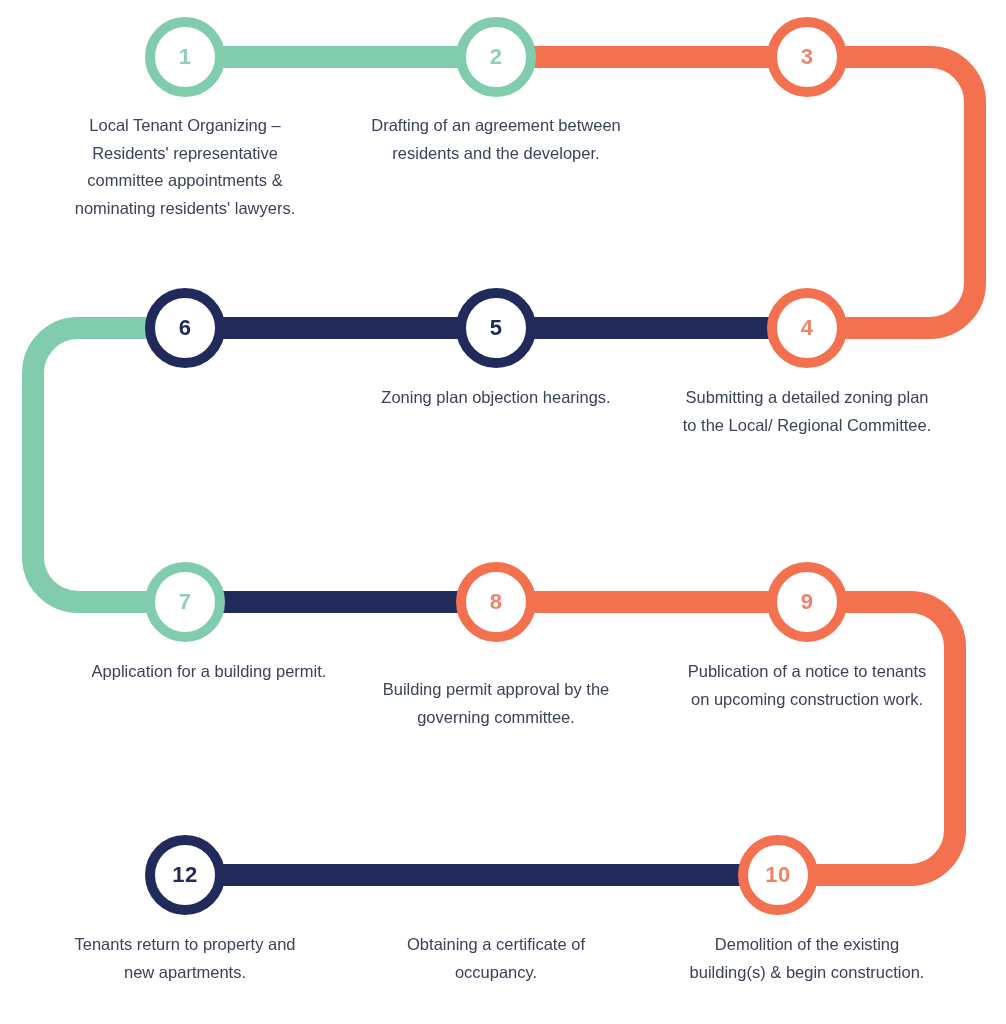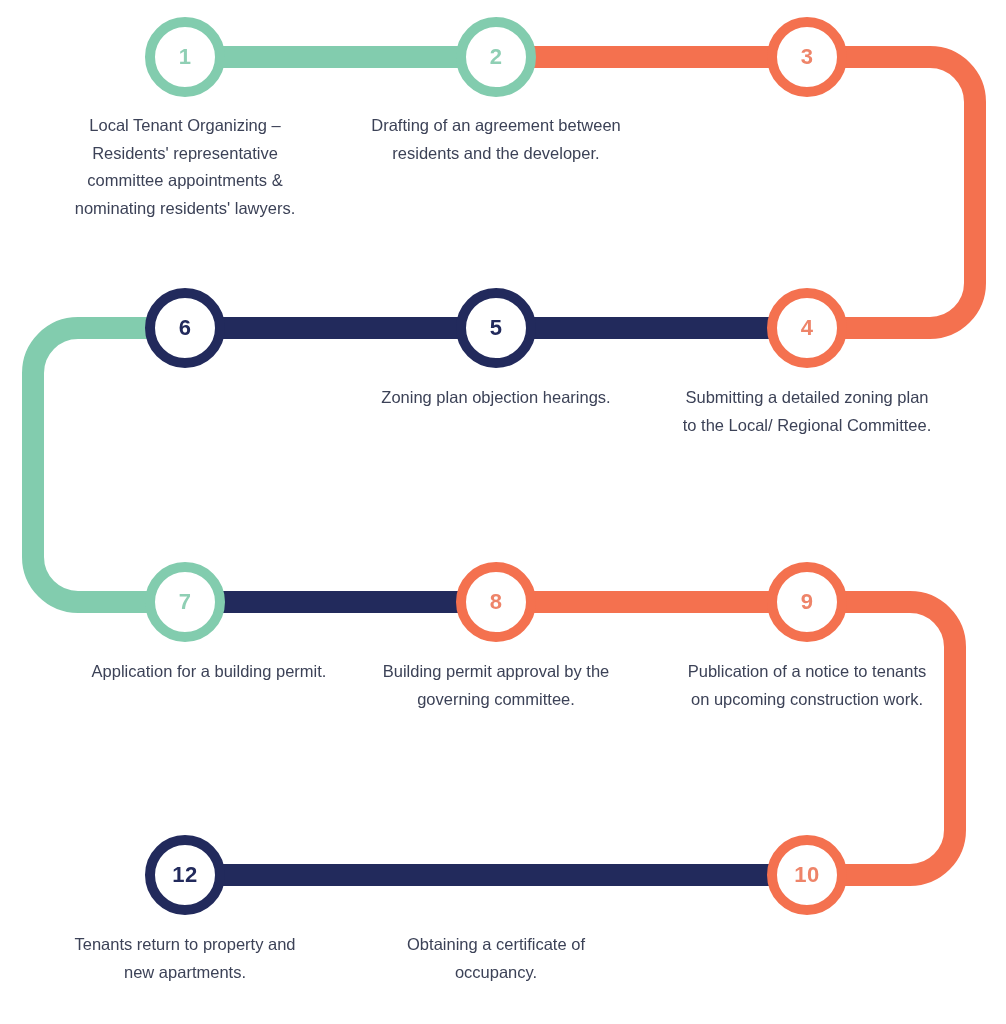--- a/index.html
+++ b/index.html
@@ -81,31 +81,32 @@
   <div class="cap" style="left:682px;top:384px;">Submitting a detailed zoning plan to the Local/ Regional Committee.</div>
 
   <div class="node n-green" style="left:145px;top:562px;">
     <span class="num">7</span>
   </div>
   <div class="cap" style="left:60px;top:658px;margin-left:24px;">Application for a building permit.</div>
 
   <div class="node n-orange" style="left:456px;top:562px;">
     <span class="num">8</span>
   </div>
-  <div class="cap" style="left:371px;top:658px;text-align:center;">Building permit approval by the governing committee.</div>
+  <div class="cap" style="left:371px;top:676px;text-align:center;">Building permit approval by the governing committee.</div>
 
   <div class="node n-orange" style="left:767px;top:562px;">
     <span class="num">9</span>
   </div>
   <div class="cap" style="left:682px;top:658px;">Publication of a notice to tenants on upcoming construction work.</div>
 
   <div class="node n-navy" style="left:145px;top:835px;">
     <span class="num">12</span>
   </div>
   <div class="cap" style="left:60px;top:931px;">Tenants return to property and new apartments.</div>
 
   <div class="cap" style="left:371px;top:931px;">Obtaining a certificate of occupancy.</div>
 
-  <div class="node n-orange" style="left:767px;top:835px;align-items:center;">
+  <div class="node n-orange" style="left:738px;top:835px;align-items:center;">
     <span class="num">10</span>
   </div>
+  <div class="cap" style="left:682px;top:931px;">Demolition of the existing building(s) &amp; begin construction.</div>
 
 </div>
 
 </body></html>

